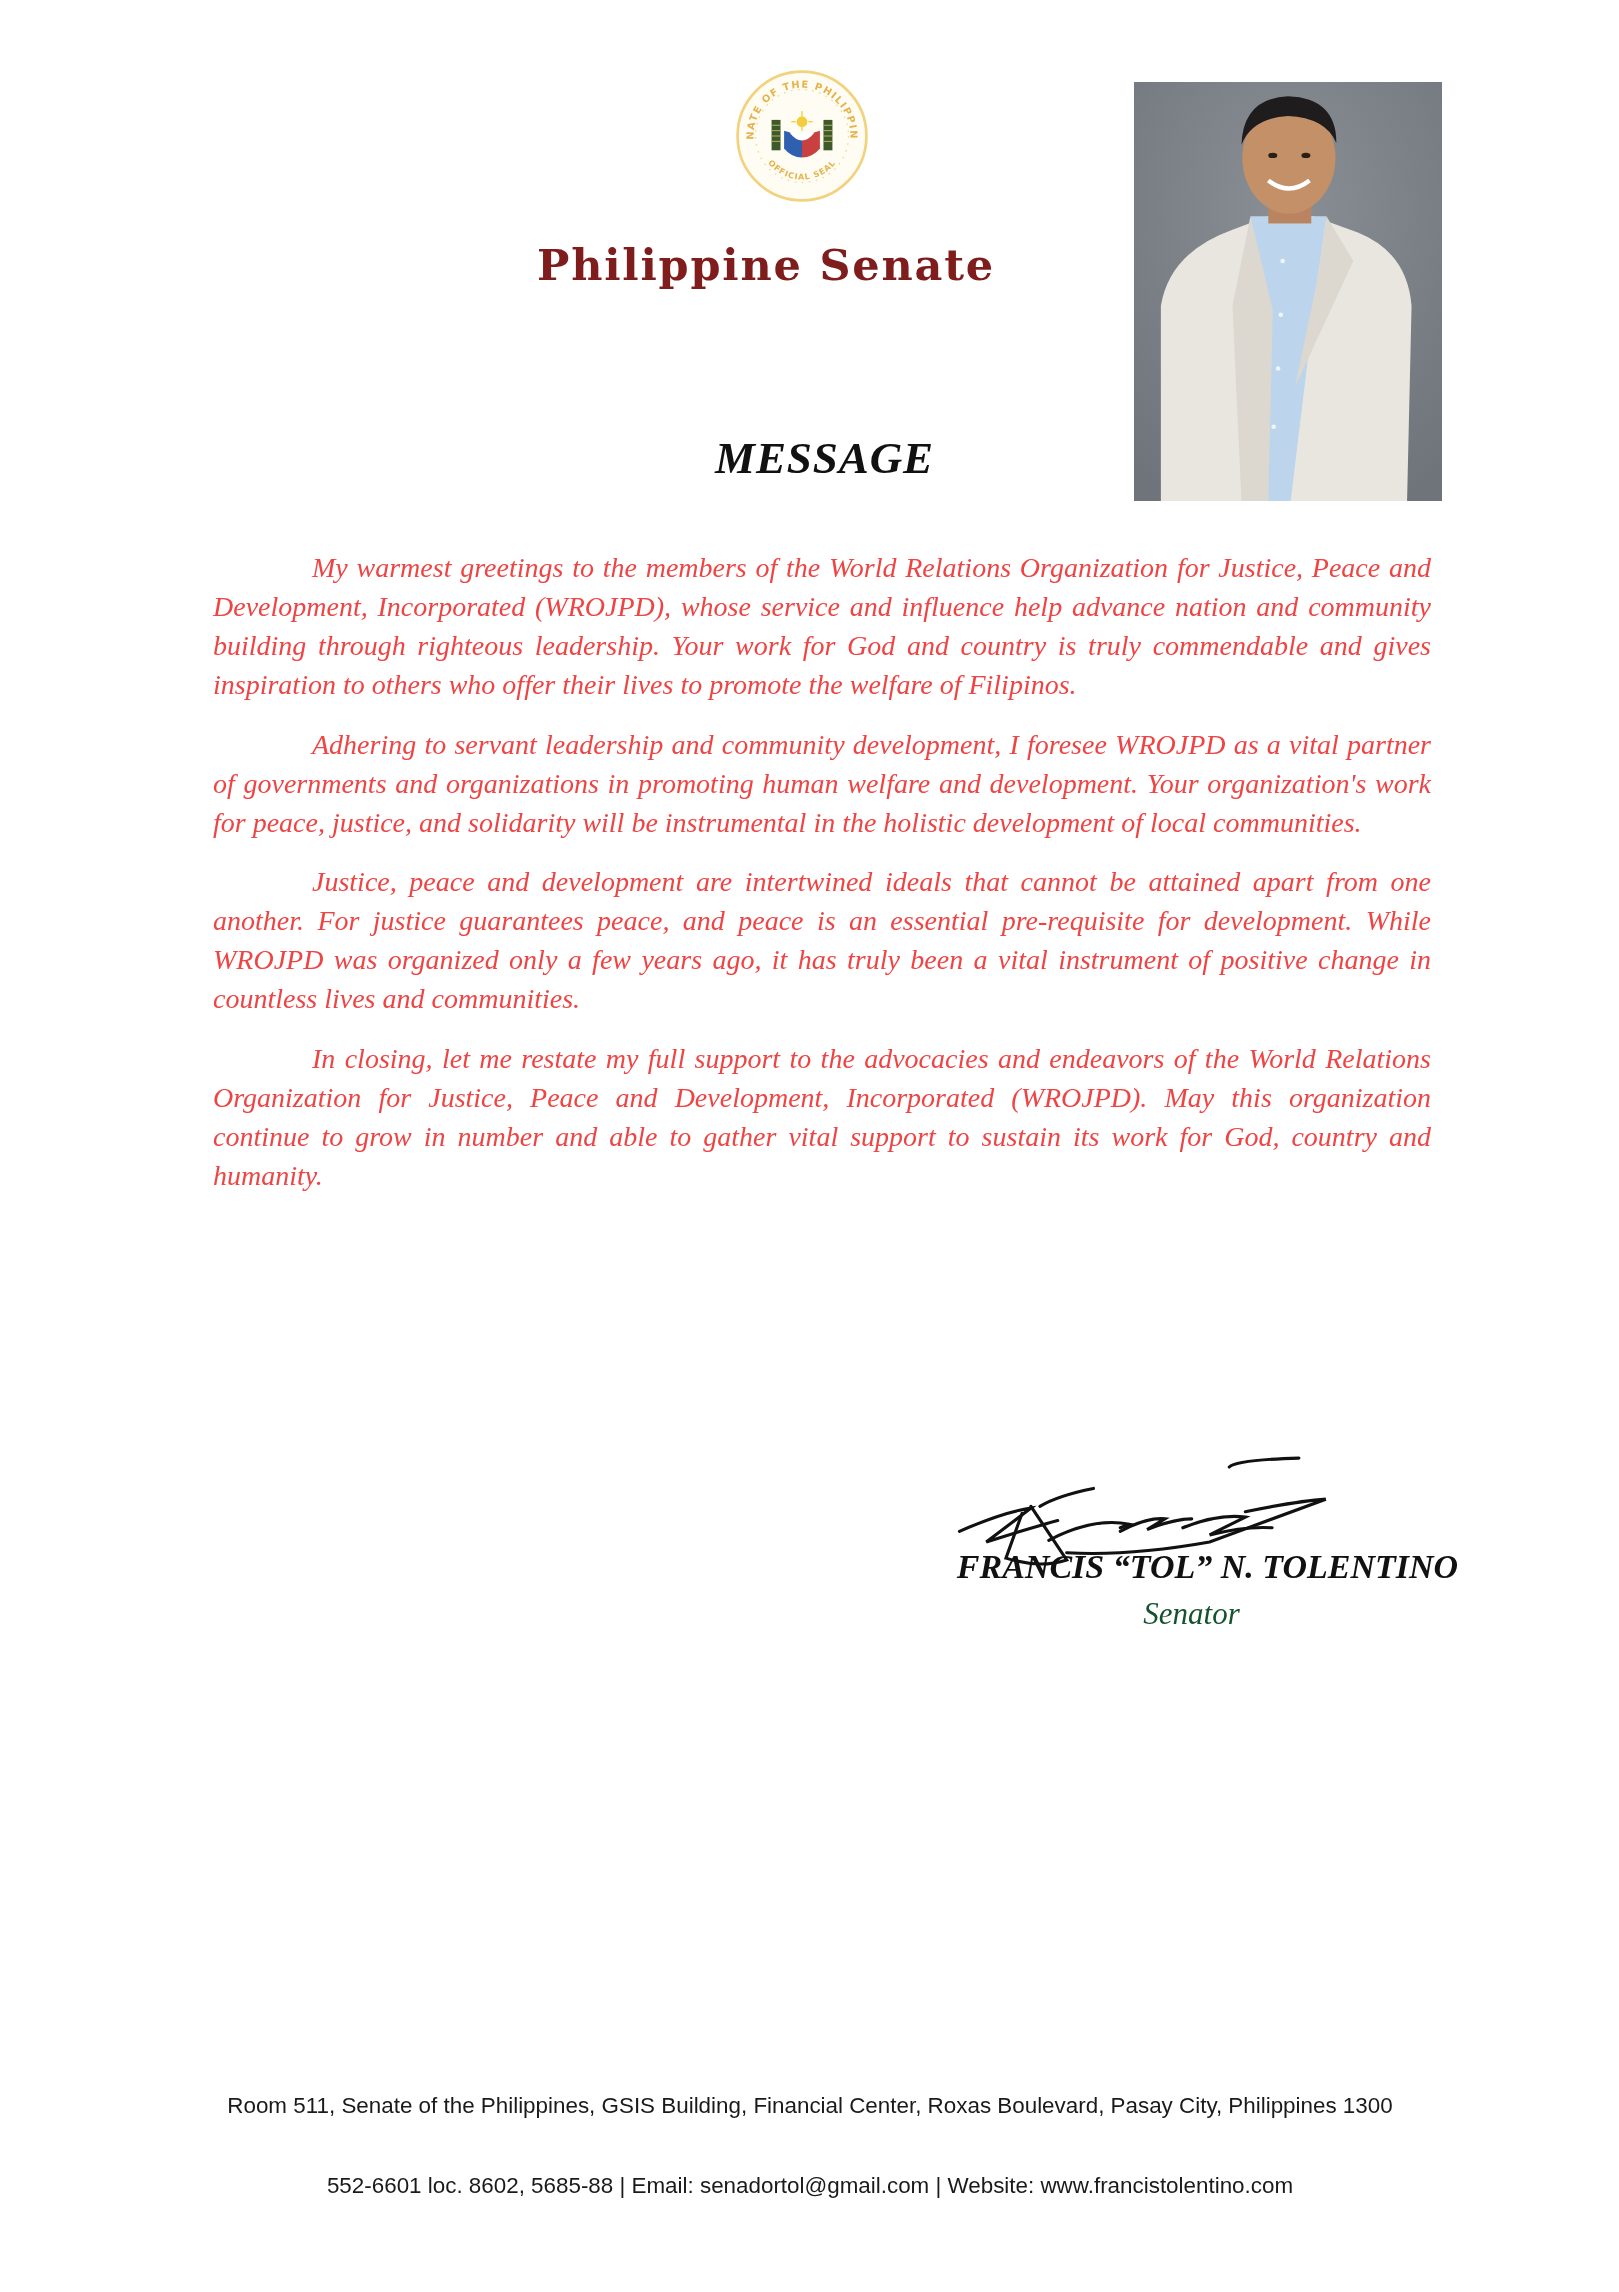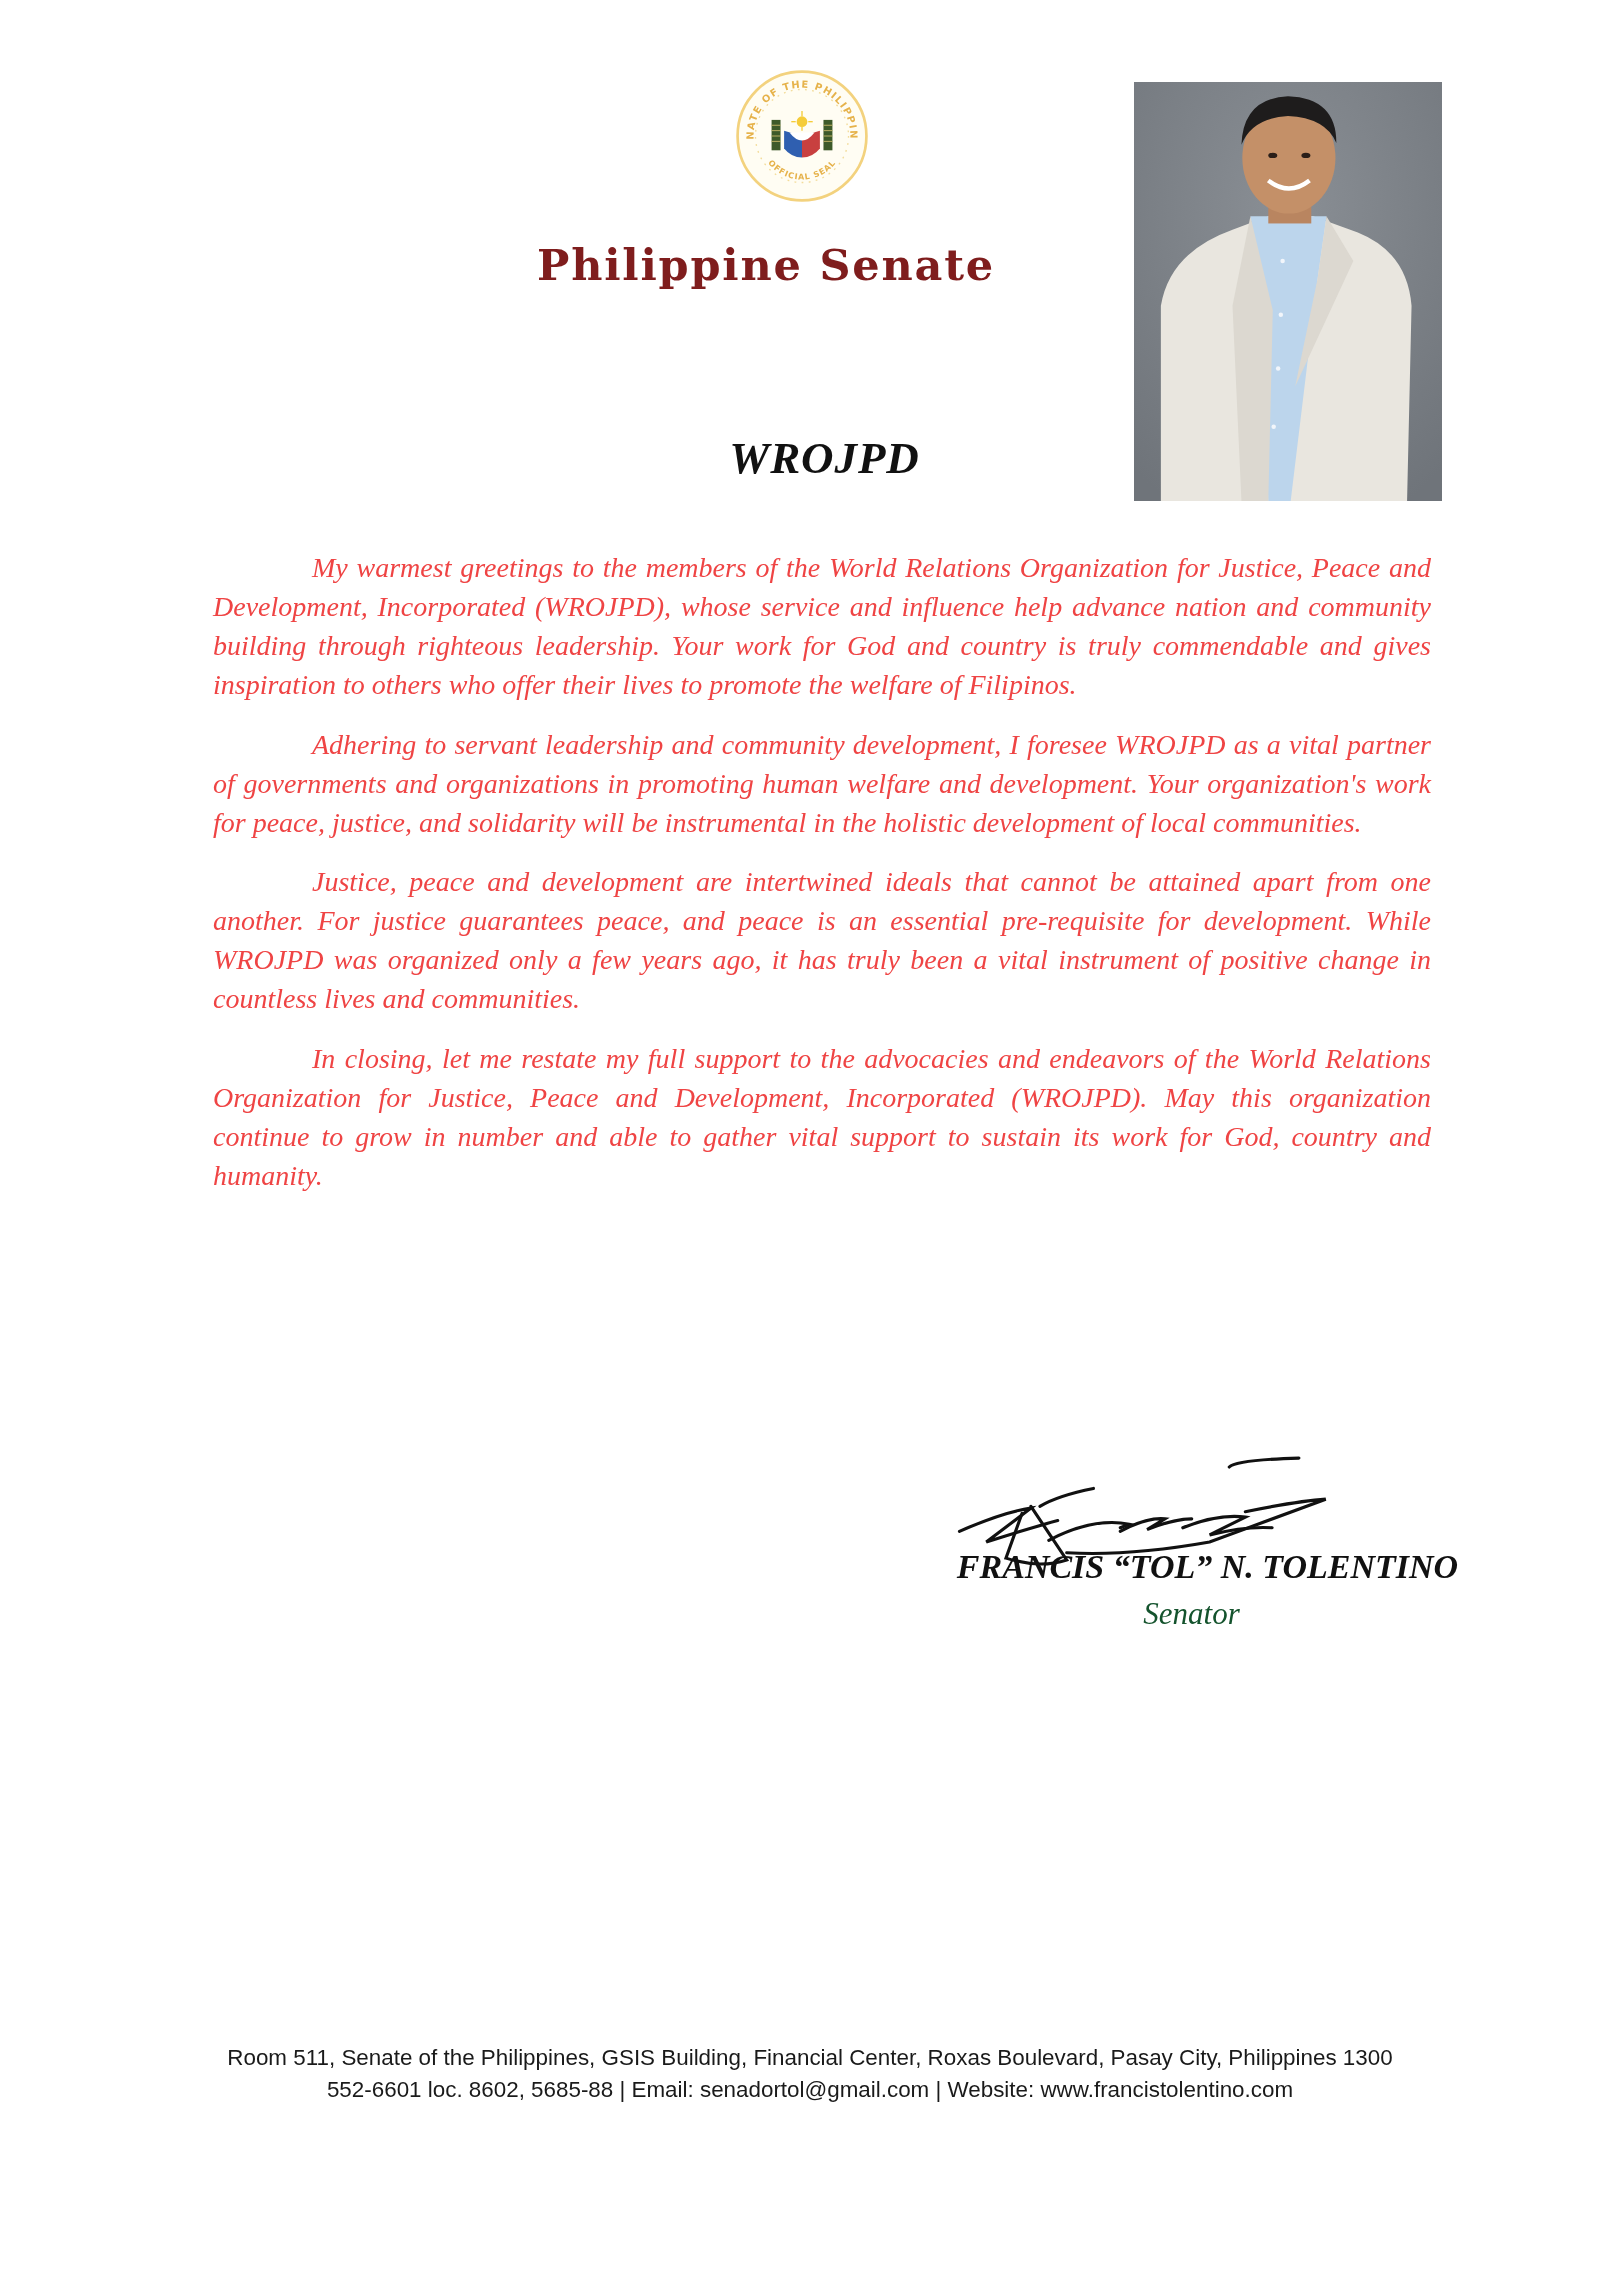--- a/index.html
+++ b/index.html
@@ -40,21 +40,21 @@
   .signatory-title {
     position: absolute; left: 860px; top: 1596px; width: 627px; text-align: center;
     font-family: "Liberation Serif", serif; font-style: italic;
     font-size: 31px; color: #14532d; margin-left: 18px;
   }
 
   .footer {
     position: absolute; left: 125px; top: 2042px; width: 1370px; text-align: center;
     font-family: "Liberation Sans", sans-serif; font-size: 22.4px; color: #1a1a1a; line-height: 32px;
   }
-  .footer div { white-space: nowrap; }
+  .footer div { white-space: nowrap; margin-top: 48px; }
 </style>
 </head>
 <body>
 
 <div class="page">
 
   <div class="seal">
     <svg width="136" height="136" viewBox="0 0 152 152">
       <circle cx="76" cy="76" r="72" fill="#fffdf3" stroke="#f3d27e" stroke-width="3"></circle>
       <circle cx="76" cy="76" r="52" fill="none" stroke="#f3dc9a" stroke-width="1.5" stroke-dasharray="2 6"></circle>
@@ -123,21 +123,21 @@
       <ellipse cx="155" cy="82" rx="5" ry="3" fill="#2a1e18"></ellipse>
       <ellipse cx="192" cy="82" rx="5" ry="3" fill="#2a1e18"></ellipse>
 
       <circle cx="166" cy="200" r="2.5" fill="#f2f6fb"></circle>
       <circle cx="164" cy="260" r="2.5" fill="#f2f6fb"></circle>
       <circle cx="161" cy="320" r="2.5" fill="#f2f6fb"></circle>
       <circle cx="156" cy="385" r="2.5" fill="#f2f6fb"></circle>
     </svg>
   </div>
 
-  <div class="message-title">WROJPD</div>
+  <div class="message-title">MESSAGE</div>
 
   <div class="body-text">
     <p>My warmest greetings to the members of the World Relations Organization for Justice, Peace and Development, Incorporated (WROJPD), whose service and influence help advance nation and community building through righteous leadership.  Your work for God and country is truly commendable and gives inspiration to others who offer their lives to promote the welfare of Filipinos.</p>
     <p>Adhering to servant leadership and community development, I foresee WROJPD as a vital partner of governments and organizations in promoting human welfare and development.  Your organization's work for peace, justice, and solidarity will be instrumental in the holistic development of local communities.</p>
     <p>Justice, peace and development are intertwined ideals that cannot be attained apart from one another.  For justice guarantees peace, and peace is an essential pre-requisite for development. While WROJPD was organized only a few years ago, it has truly been a vital instrument of positive change in countless lives and communities.</p>
     <p>In closing, let me restate my full support to the advocacies and endeavors of the World Relations Organization for Justice, Peace and Development, Incorporated (WROJPD).  May this organization continue to grow in number and able to gather vital support to sustain its work for God, country and humanity.</p>
   </div>
 
   <div class="signature">
     <svg width="502" height="134" viewBox="0 0 560 150">

